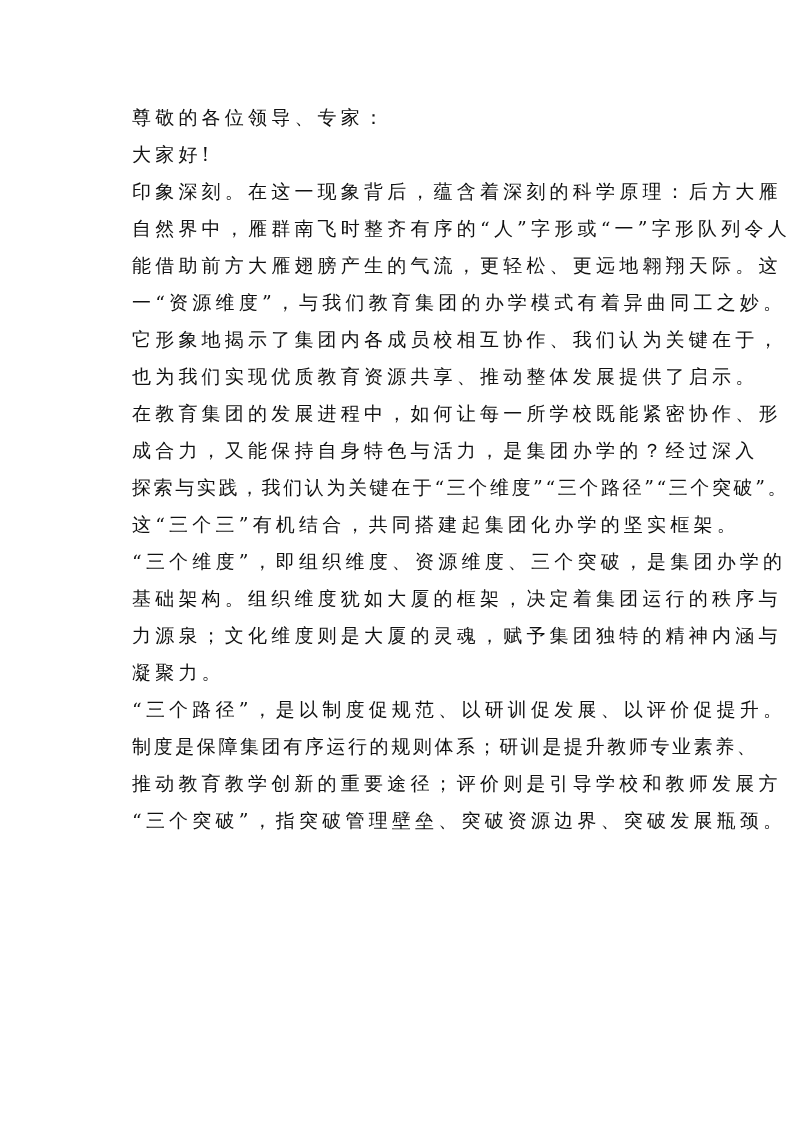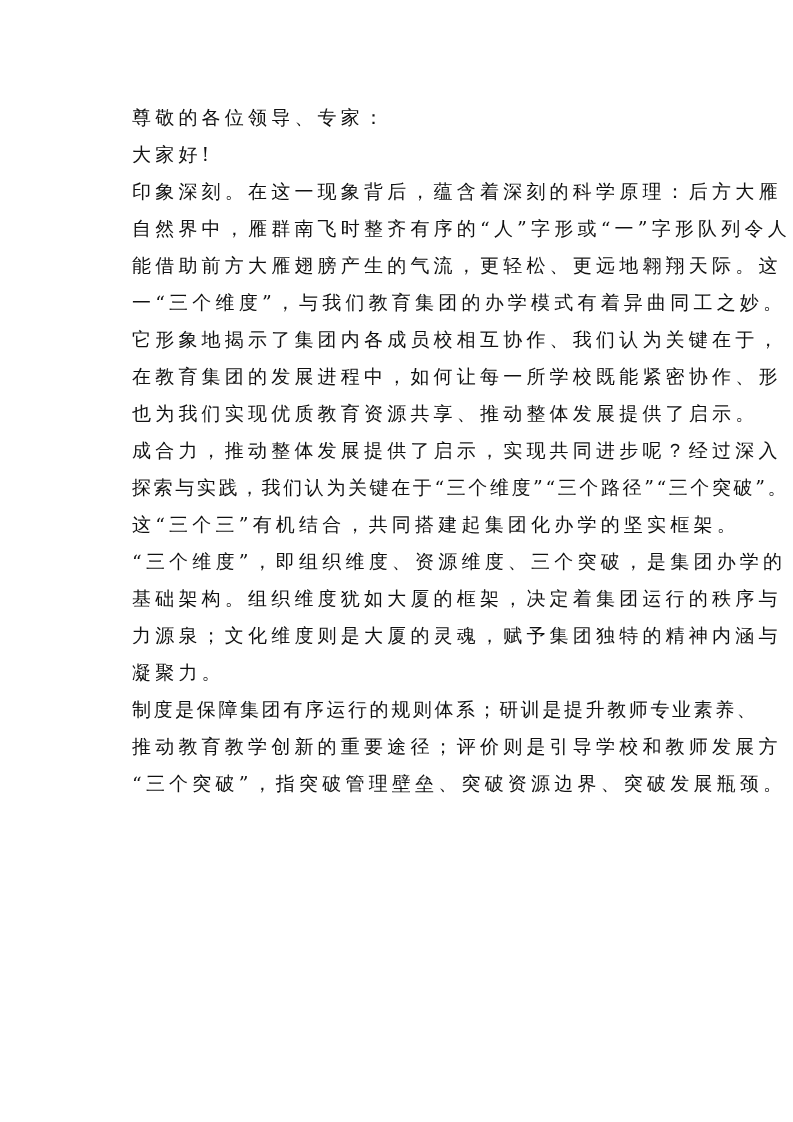--- a/index.html
+++ b/index.html
@@ -24,27 +24,28 @@
 </style>
 </head>
 <body>
 
 <div class="page">
   <div class="line">尊敬的各位领导、专家：</div>
   <div class="line">大家好!</div>
   <div class="line">印象深刻。在这一现象背后，蕴含着深刻的科学原理：后方大雁</div>
   <div class="line">自然界中，雁群南飞时整齐有序的“人”字形或“一”字形队列令人</div>
   <div class="line">能借助前方大雁翅膀产生的气流，更轻松、更远地翱翔天际。这</div>
-  <div class="line">一“三个维度”，与我们教育集团的办学模式有着异曲同工之妙。</div>
+  <div class="line">一“资源维度”，与我们教育集团的办学模式有着异曲同工之妙。</div>
   <div class="line">它形象地揭示了集团内各成员校相互协作、我们认为关键在于，</div>
+  <div class="line">也为我们实现优质教育资源共享、推动整体发展提供了启示。</div>
   <div class="line">在教育集团的发展进程中，如何让每一所学校既能紧密协作、形</div>
-  <div class="line">也为我们实现优质教育资源共享、推动整体发展提供了启示。</div>
-  <div class="line">成合力，推动整体发展提供了启示，实现共同进步呢？经过深入</div>
+  <div class="line">成合力，又能保持自身特色与活力，是集团办学的？经过深入</div>
   <div class="line tight">探索与实践，我们认为关键在于“三个维度”“三个路径”“三个突破”。</div>
   <div class="line">这“三个三”有机结合，共同搭建起集团化办学的坚实框架。</div>
   <div class="line">“三个维度”，即组织维度、资源维度、三个突破，是集团办学的</div>
   <div class="line">基础架构。组织维度犹如大厦的框架，决定着集团运行的秩序与</div>
   <div class="line">力源泉；文化维度则是大厦的灵魂，赋予集团独特的精神内涵与</div>
   <div class="line">凝聚力。</div>
+  <div class="line">“三个路径”，是以制度促规范、以研训促发展、以评价促提升。</div>
   <div class="line tight">制度是保障集团有序运行的规则体系；研训是提升教师专业素养、</div>
   <div class="line">推动教育教学创新的重要途径；评价则是引导学校和教师发展方</div>
   <div class="line">“三个突破”，指突破管理壁垒、突破资源边界、突破发展瓶颈。</div>
 </div>
 
 </body></html>

